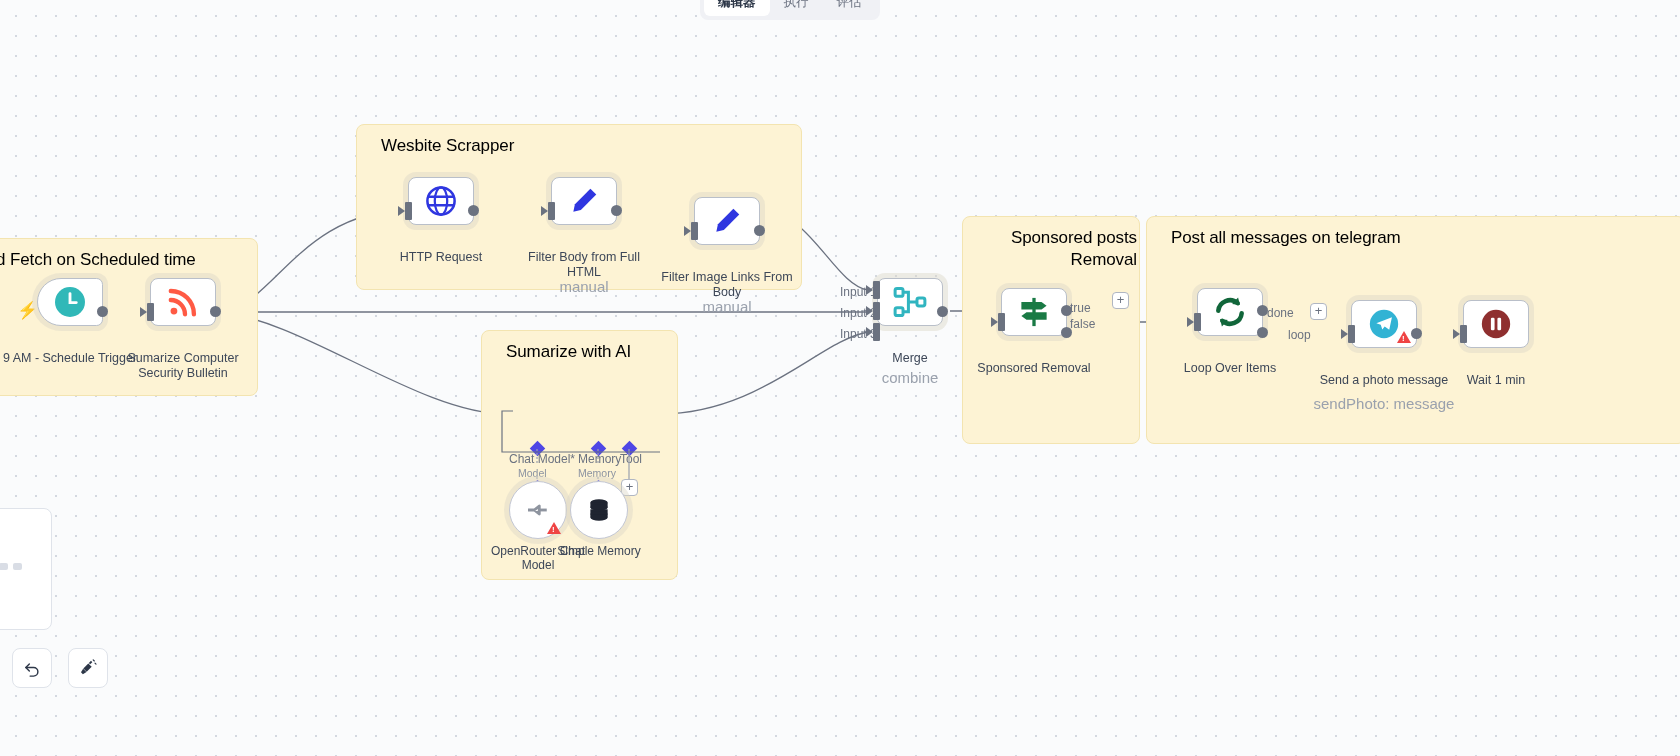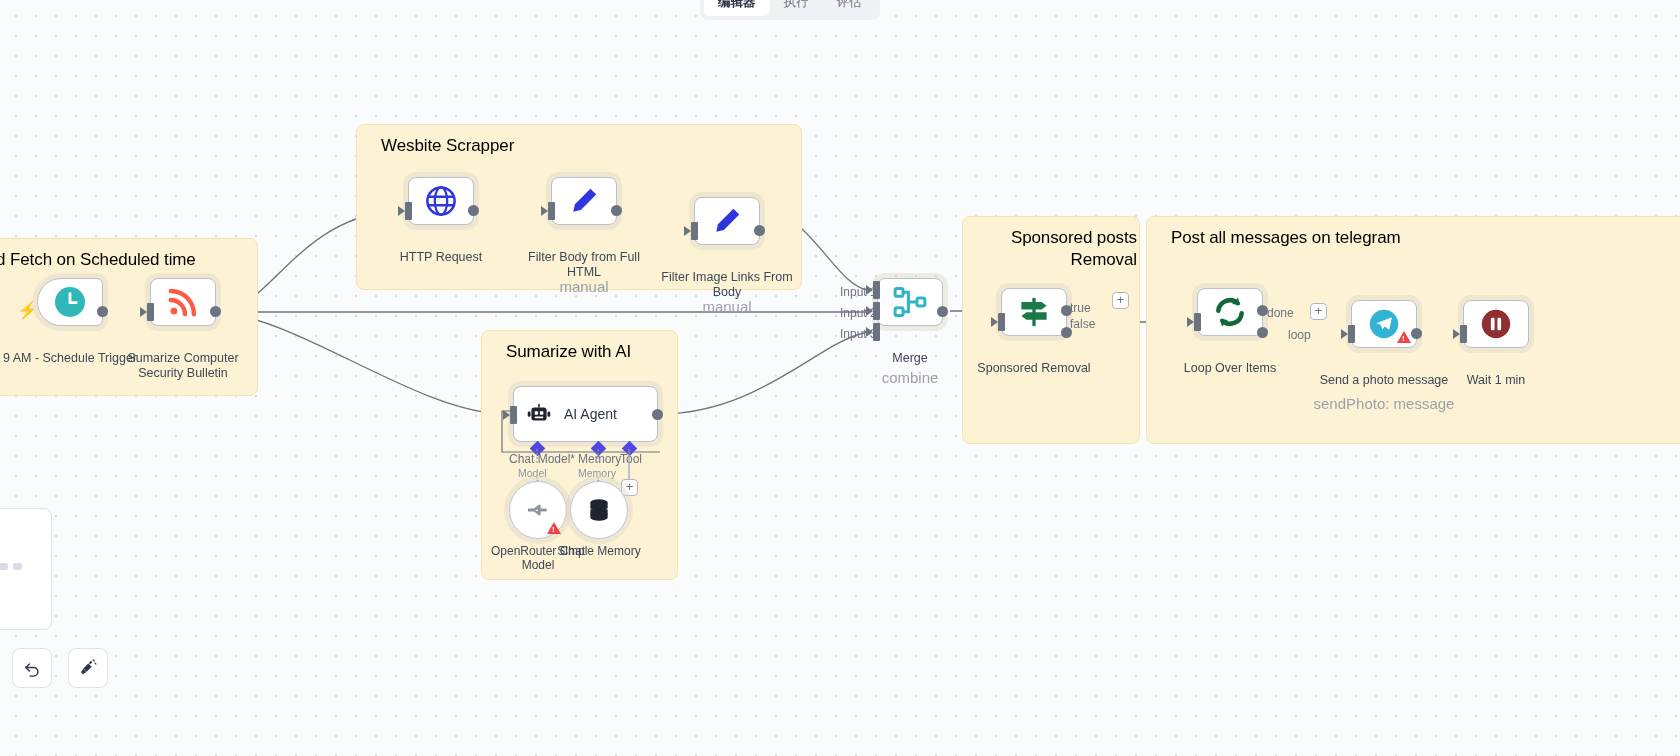--- a/index.html
+++ b/index.html
@@ -276,35 +276,20 @@
     <div class="node-sub" style="top:100px;">manual</div>
     <div class="arrowin" style="left:-11px; top:28px;"></div>
     <div class="inport" style="left:-4px; top:24px;"></div>
     <div class="dot" style="right:-6px; top:27px;"></div>
   </div>
 
   <div class="group" style="left:481px; top:330px; width:197px; height:250px;">
     <div class="group-title">Sumarize with AI</div>
   </div>
 
-  <div class="node wide" style="left:513px; top:386px;">
-    <svg width="26" height="26" viewBox="0 0 24 24">
-      <rect x="5" y="6" width="14" height="12" rx="2.6" fill="#1f2430"></rect>
-      <rect x="1.6" y="9.6" width="2.6" height="5" rx="1.2" fill="#1f2430"></rect>
-      <rect x="19.8" y="9.6" width="2.6" height="5" rx="1.2" fill="#1f2430"></rect>
-      <rect x="8" y="9.4" width="3.2" height="3.2" rx="0.6" fill="#fff"></rect>
-      <rect x="12.8" y="9.4" width="3.2" height="3.2" rx="0.6" fill="#fff"></rect>
-      <rect x="8" y="14.2" width="8" height="1.7" rx="0.8" fill="#fff"></rect>
-      <rect x="11.3" y="2.6" width="1.4" height="3.4" fill="#1f2430"></rect>
-    </svg>
-    <span class="agent-text">AI Agent</span>
-    <div class="arrowin" style="left:-11px; top:23px;"></div>
-    <div class="inport" style="left:-4px; top:19px;"></div>
-    <div class="dot" style="right:-6px; top:22px;"></div>
-  </div>
 
   <div class="diamond" style="left:532px; top:443px;"></div>
   <div class="portlabel" style="left:509px; top:452px;">
     <span>Chat Model*</span>
   </div>
   <div class="conn-label" style="left:518px; top:467px;">
     <span>Model</span>
   </div>
 
   <div class="diamond" style="left:593px; top:443px;"></div>

